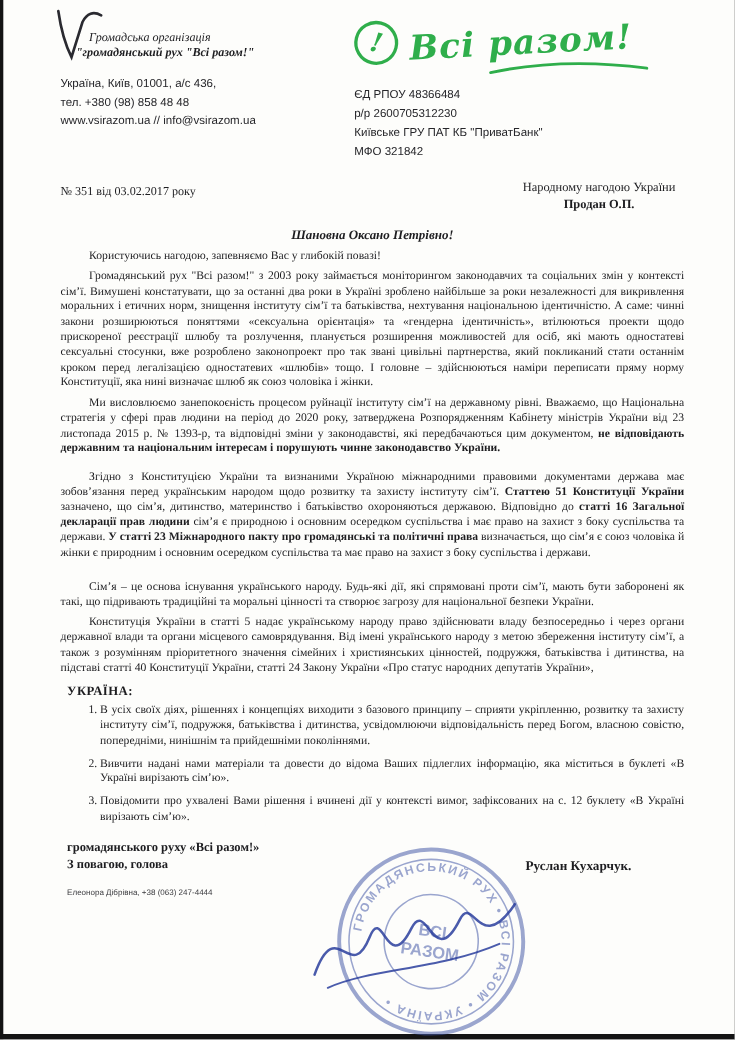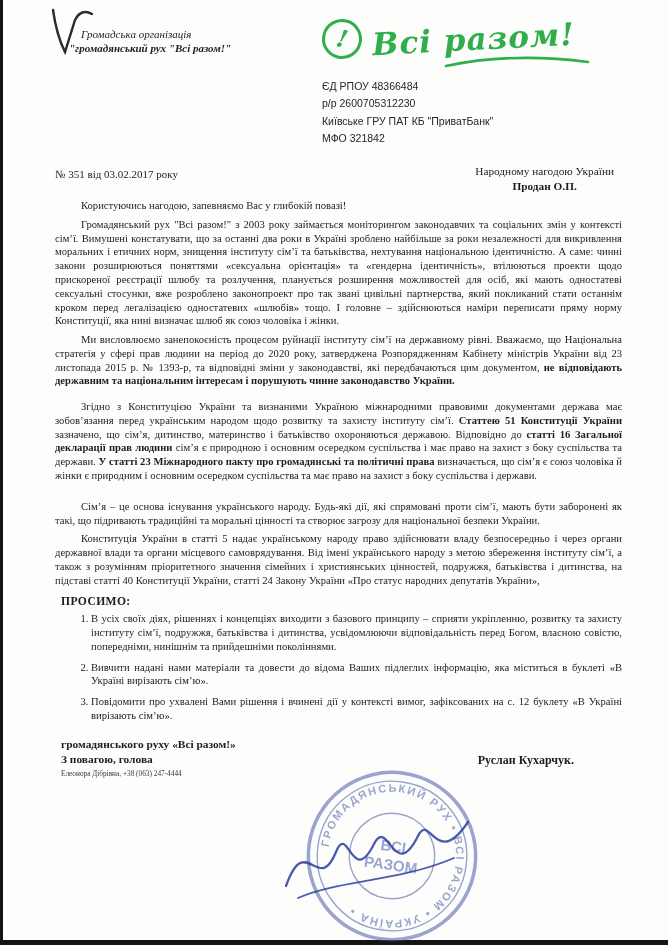--- a/index.html
+++ b/index.html
@@ -39,21 +39,21 @@
   .gap-md{margin-top:12px !important;}
   .gap-lg{margin-top:17px !important;}
   .request-heading{font-weight:bold;font-size:11.6px;margin-top:8px;padding-left:6px;letter-spacing:.4px;}
   ol.request-list{margin:4px 0 0 0;padding-left:36px;}
   ol.request-list li{font-size:10.6px;line-height:1.3;text-align:justify;margin-bottom:7px;}
   .attachment{font-size:10.6px;margin-top:3px;padding-left:6px;}
   
   .closing{display:flex;justify-content:space-between;margin-top:14px;}
   .closing-left{padding-left:6px;}
   .closing-line{font-weight:bold;font-size:11.4px;line-height:1.35;}
-  .closing-note{font-family:Liberation Serif, serif;font-size:7.3px;color:#3a3a3e;margin-top:2px;}
+  .closing-note{font-family:Liberation Sans, sans-serif;font-size:7.3px;color:#3a3a3e;margin-top:13px;}
   .signer-name{font-weight:bold;font-size:12px;margin-top:16px;padding-right:48px;white-space:nowrap;}
   
   .stamp{position:absolute;left:303px;top:767px;opacity:.52;transform:rotate(8deg);}
   .signature{position:absolute;left:278px;top:800px;opacity:.85;}
 </style>
 </head>
 <body>
 
 <div class="page">
 
@@ -62,20 +62,25 @@
 
   <div class="content">
 
     <div class="header">
       <div class="header-left">
         <svg class="pen-tick" width="68" height="52" viewBox="0 0 68 52">
           <path d="M8,4 C10,18 14,34 20,46 L30,14 C34,6 40,4 47,8" fill="none" stroke="#2a2a30" stroke-width="2.4" stroke-linecap="round"></path>
         </svg>
         <div class="org-label">Громадська організація</div>
         <div class="org-name">"громадянський рух "Всі разом!"</div>
+        <div class="contacts">
+          <div>Україна, Київ, 01001, а/с 436,</div>
+          <div>тел. +380 (98) 858 48 48</div>
+          <div>www.vsirazom.ua // info@vsirazom.ua</div>
+        </div>
       </div>
       <div class="header-right">
         <div class="logo-row">
           <div class="logo-circle">
             <span class="logo-bang">!</span>
           </div>
           <span class="logo-script">Всі разом!</span>
           <svg class="logo-swash" width="150" height="14" viewBox="0 0 150 14">
             <path d="M4,10 Q70,-4 146,6" fill="none" stroke="#2fae4b" stroke-width="2.6" stroke-linecap="round"></path>
           </svg>
@@ -90,29 +95,30 @@
     </div>
 
     <div class="meta-row">
       <div class="ref-number">№ 351 від 03.02.2017 року</div>
       <div class="recipient">
         <div class="r1">Народному нагодою України</div>
         <div class="r2">Продан О.П.</div>
       </div>
     </div>
 
+    <div class="salutation">Шановна Оксано Петрівно!</div>
 
     <p class="body-p"><span>Користуючись нагодою, запевняємо Вас у глибокій повазі!</span></p>
     <p class="body-p"><span>Громадянський рух "Всі разом!" з 2003 року займається моніторингом законодавчих та соціальних змін у контексті сім’ї. Вимушені констатувати, що за останні два роки в Україні зроблено найбільше за роки незалежності для викривлення моральних і етичних норм, знищення інституту сім’ї та батьківства, нехтування національною ідентичністю. А саме: чинні закони розширюються поняттями «сексуальна орієнтація» та «гендерна ідентичність», втілюються проекти щодо прискореної реєстрації шлюбу та розлучення, планується розширення можливостей для осіб, які мають одностатеві сексуальні стосунки, вже розроблено законопроект про так звані цивільні партнерства, який покликаний стати останнім кроком перед легалізацією одностатевих «шлюбів» тощо. І головне – здійснюються наміри переписати пряму норму Конституції, яка нині визначає шлюб як союз чоловіка і жінки.</span></p>
     <p class="body-p"><span>Ми висловлюємо занепокоєність процесом руйнації інституту сім’ї на державному рівні. Вважаємо, що Національна стратегія у сфері прав людини на період до 2020 року, затверджена Розпорядженням Кабінету міністрів України від 23 листопада 2015 р. № 1393-р, та відповідні зміни у законодавстві, які передбачаються цим документом, </span><b>не відповідають державним та національним інтересам і порушують чинне законодавство України.</b></p>
     <p class="body-p gap-md"><span>Згідно з Конституцією України та визнаними Україною міжнародними правовими документами держава має зобов’язання перед українським народом щодо розвитку та захисту інституту сім’ї. </span><b>Статтею 51 Конституції України</b><span> зазначено, що сім’я, дитинство, материнство і батьківство охороняються державою. Відповідно до </span><b>статті 16 Загальної декларації прав людини</b><span> сім’я є природною і основним осередком суспільства і має право на захист з боку суспільства та держави. </span><b>У статті 23 Міжнародного пакту про громадянські та політичні права</b><span> визначається, що сім’я є союз чоловіка й жінки є природним і основним осередком суспільства та має право на захист з боку суспільства і держави.</span></p>
     <p class="body-p gap-lg"><span>Сім’я – це основа існування українського народу. Будь-які дії, які спрямовані проти сім’ї, мають бути заборонені як такі, що підривають традиційні та моральні цінності та створює загрозу для національної безпеки України.</span></p>
     <p class="body-p"><span>Конституція України в статті 5 надає українському народу право здійснювати владу безпосередньо і через органи державної влади та органи місцевого самоврядування. Від імені українського народу з метою збереження інституту сім’ї, а також з розумінням пріоритетного значення сімейних і християнських цінностей, подружжя, батьківства і дитинства, на підставі статті 40 Конституції України, статті 24 Закону України «Про статус народних депутатів України»,</span></p>
 
-    <div class="request-heading">ПРОСИМО:</div>
+    <div class="request-heading">УКРАЇНА:</div>
 
     <ol class="request-list">
       <li>В усіх своїх діях, рішеннях і концепціях виходити з базового принципу – сприяти укріпленню, розвитку та захисту інституту сім’ї, подружжя, батьківства і дитинства, усвідомлюючи відповідальність перед Богом, власною совістю, попередніми, нинішнім та прийдешніми поколіннями.</li>
       <li>Вивчити надані нами матеріали та довести до відома Ваших підлеглих інформацію, яка міститься в буклеті «В Україні вирізають сім’ю».</li>
       <li>Повідомити про ухвалені Вами рішення і вчинені дії у контексті вимог, зафіксованих на с. 12 буклету «В Україні вирізають сім’ю».</li>
     </ol>
 
 
     <div class="closing">
       <div class="closing-left">

